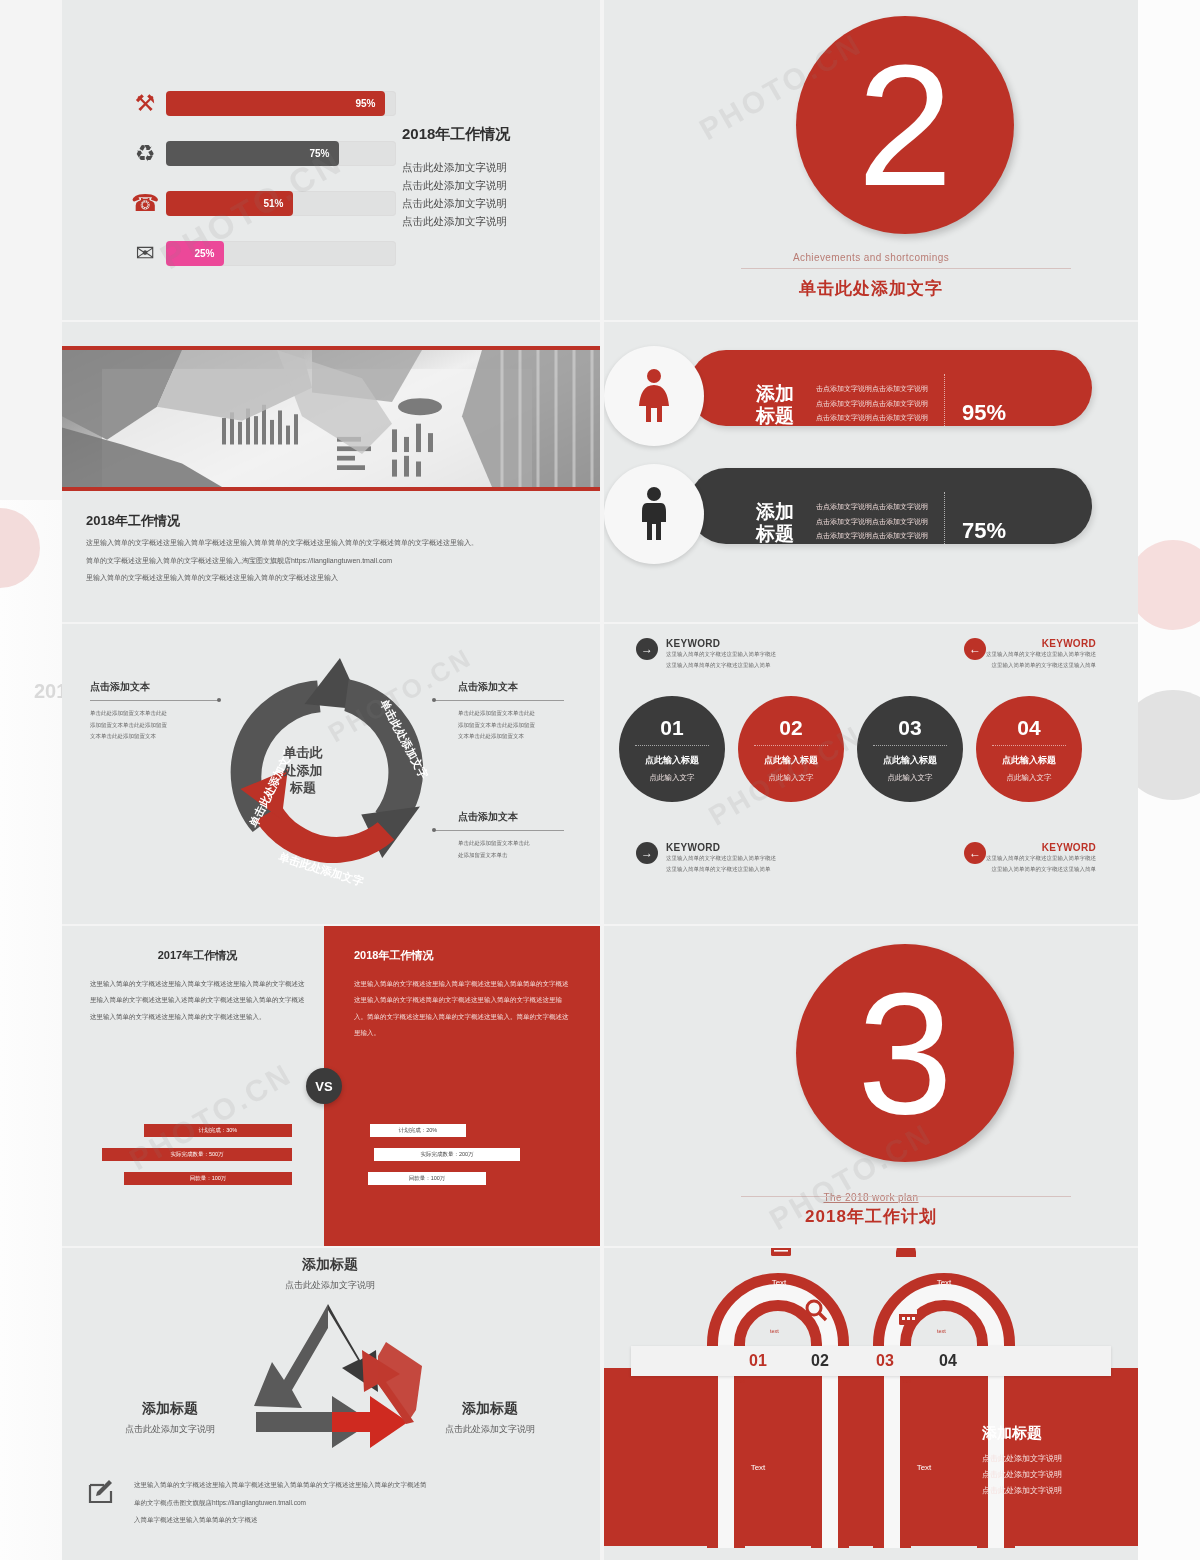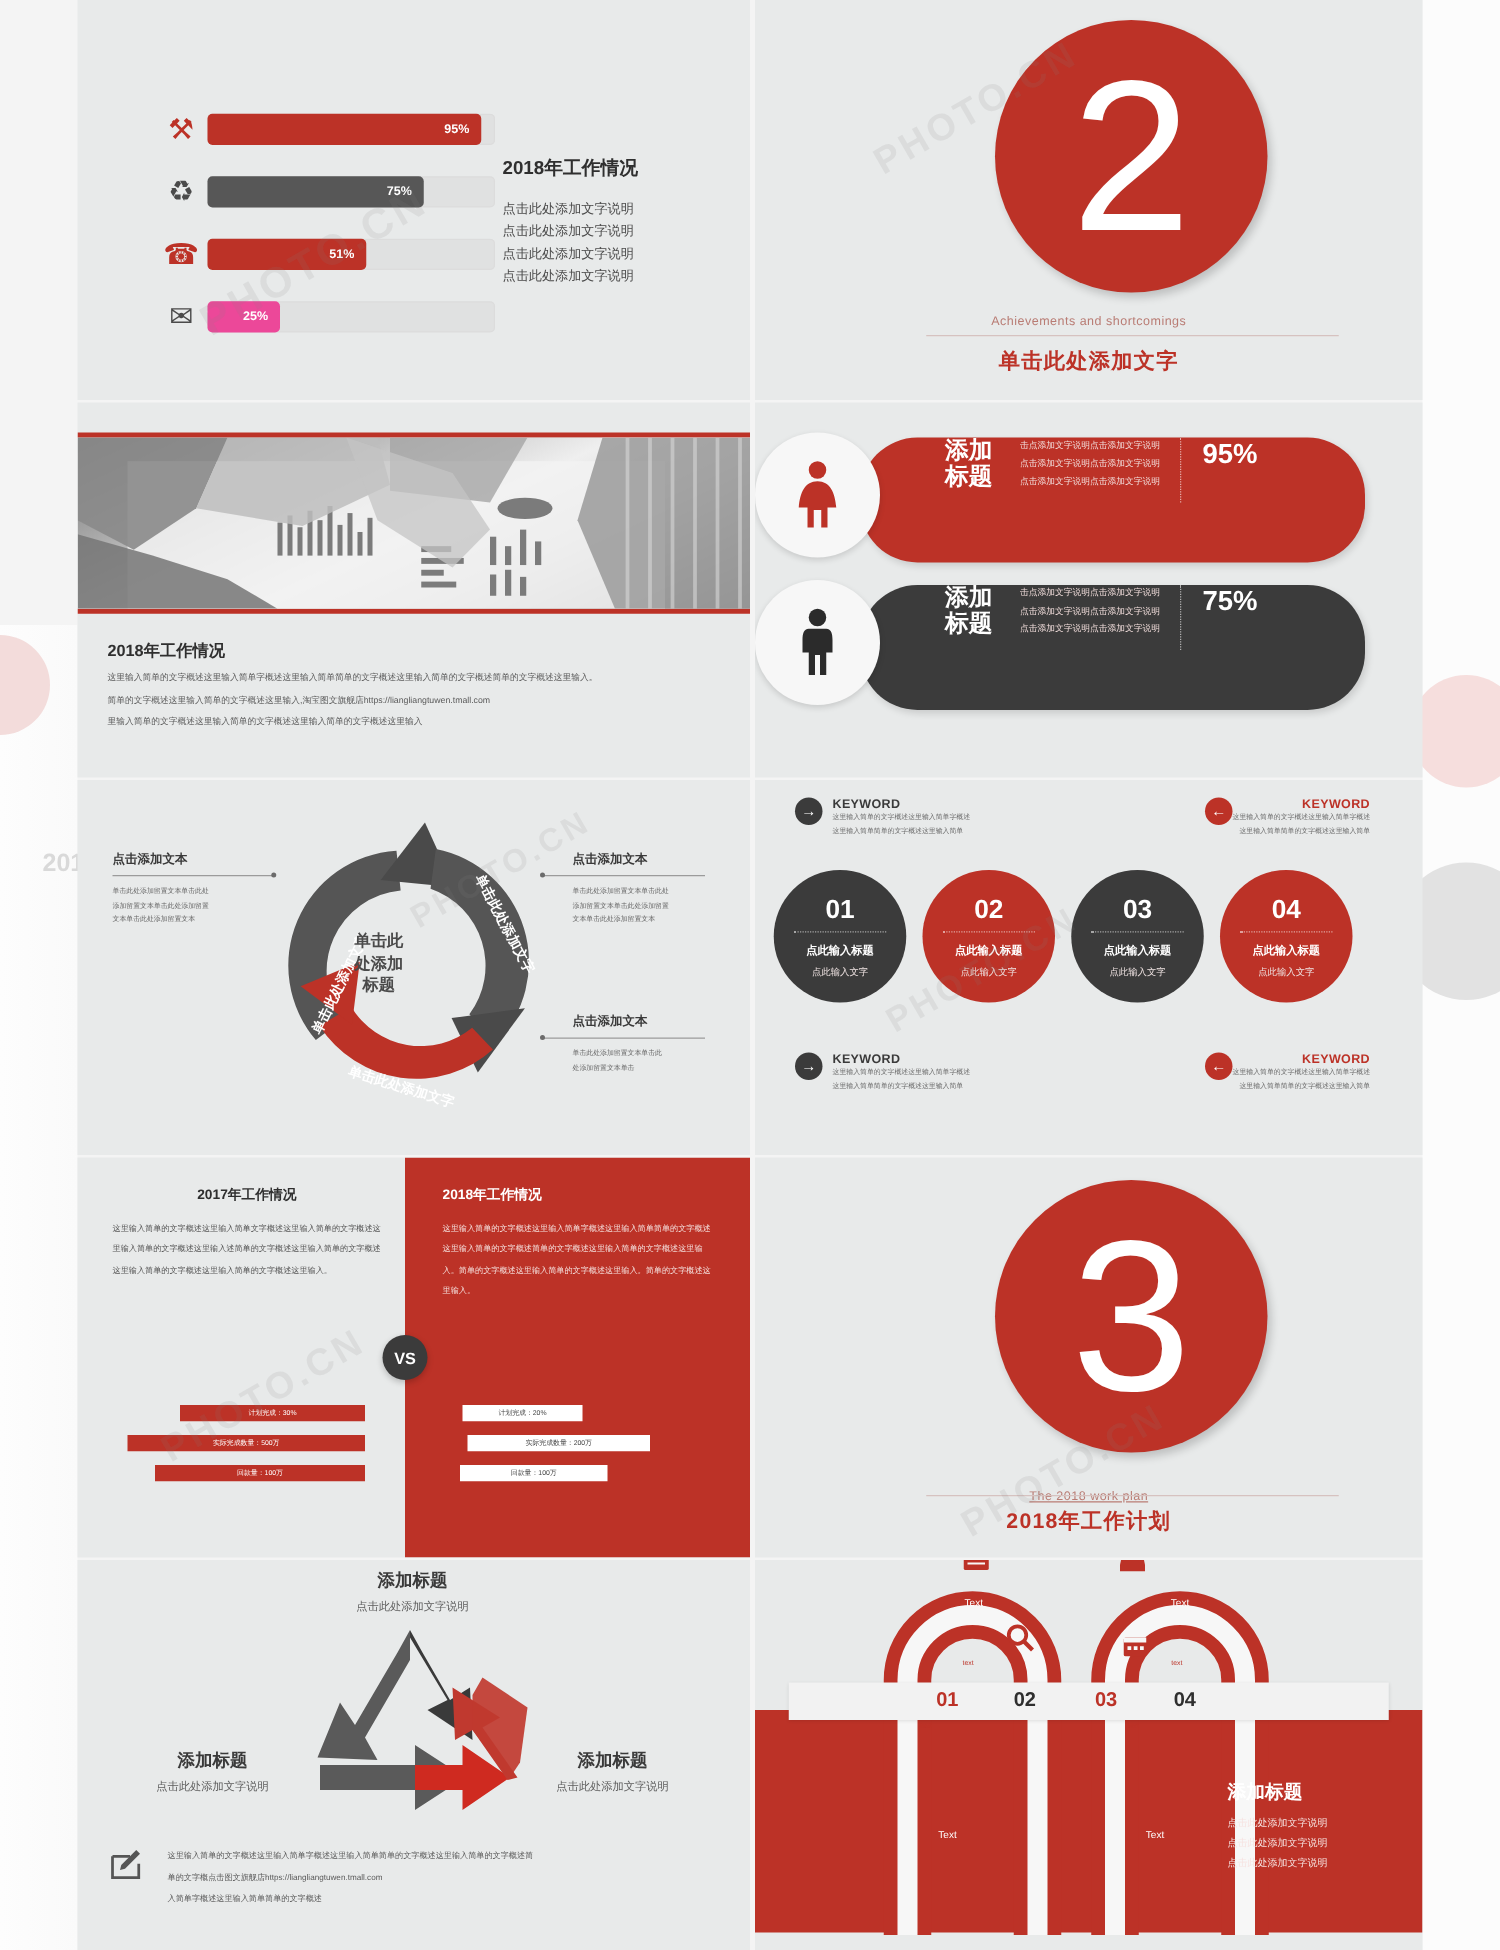--- a/index.html
+++ b/index.html
@@ -51,21 +51,21 @@
   #p3 { left:0; top:322px; width:538px; height:300px; }
   .photo-wrap { position:absolute; left:0; top:24px; width:538px; height:145px; border-top:4px solid #bc3227; border-bottom:4px solid #bc3227; overflow:hidden; }
   .photo { width:100%; height:100%; position:relative;
      background:linear-gradient(155deg,#6e6e6e 0%,#9e9e9e 18%,#c8c8c8 34%,#efefef 52%,#d6d6d6 68%,#a8a8a8 84%,#7a7a7a 100%); filter:grayscale(1); }
   .photo svg { position:absolute; inset:0; width:100%; height:100%; }
   .p3-title { position:absolute; left:24px; top:190px; font-size:13px; font-weight:bold; color:#2f2f2f; }
   .p3-body { position:absolute; left:24px; top:212px; width:500px; font-size:7px; color:#5a5a5a; line-height:2.5; }
 
   
   #p4 { left:542px; top:322px; width:534px; height:300px; }
-  .pill { position:absolute; height:100px; border-radius:46px; display:flex; align-items:flex-start; box-shadow:2px 3px 6px rgba(0,0,0,.13); }
+  .pill { position:absolute; height:76px; border-radius:46px; display:flex; align-items:flex-end; box-shadow:2px 3px 6px rgba(0,0,0,.13); }
   .pill.red { background:#bc3227; left:84px; top:28px; width:404px; }
   .pill.dark { background:#3b3b3b; left:84px; top:146px; width:404px; }
   .pill-badge { position:absolute; left:-84px; top:-4px; width:100px; height:100px; border-radius:50%;
       background:#f7f7f7; display:flex; align-items:center; justify-content:center; box-shadow:0 2px 5px rgba(0,0,0,.14); }
   .pill-title { margin-left:68px; font-size:19px; font-weight:bold; color:#fff; line-height:1.12; }
   .pill-lines { margin-left:22px; font-size:7px; color:#f2dedc; line-height:2.1; }
   .pill-div { width:1px; height:52px; border-left:1px dotted rgba(255,255,255,.6); margin-left:16px; }
   .pill-pct { margin-left:17px; font-size:22px; font-weight:bold; color:#fff; }
 
   

